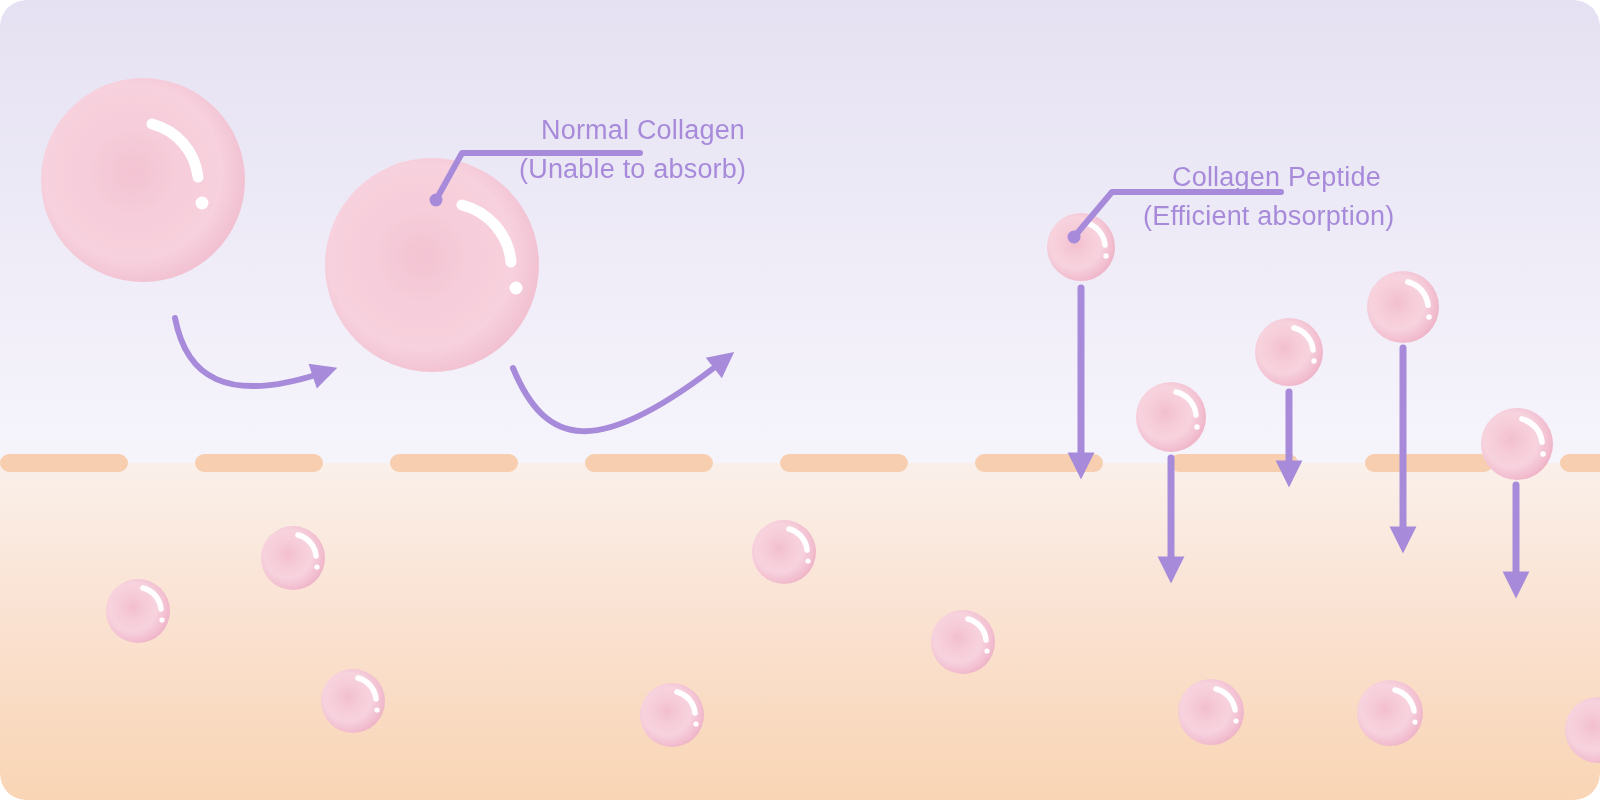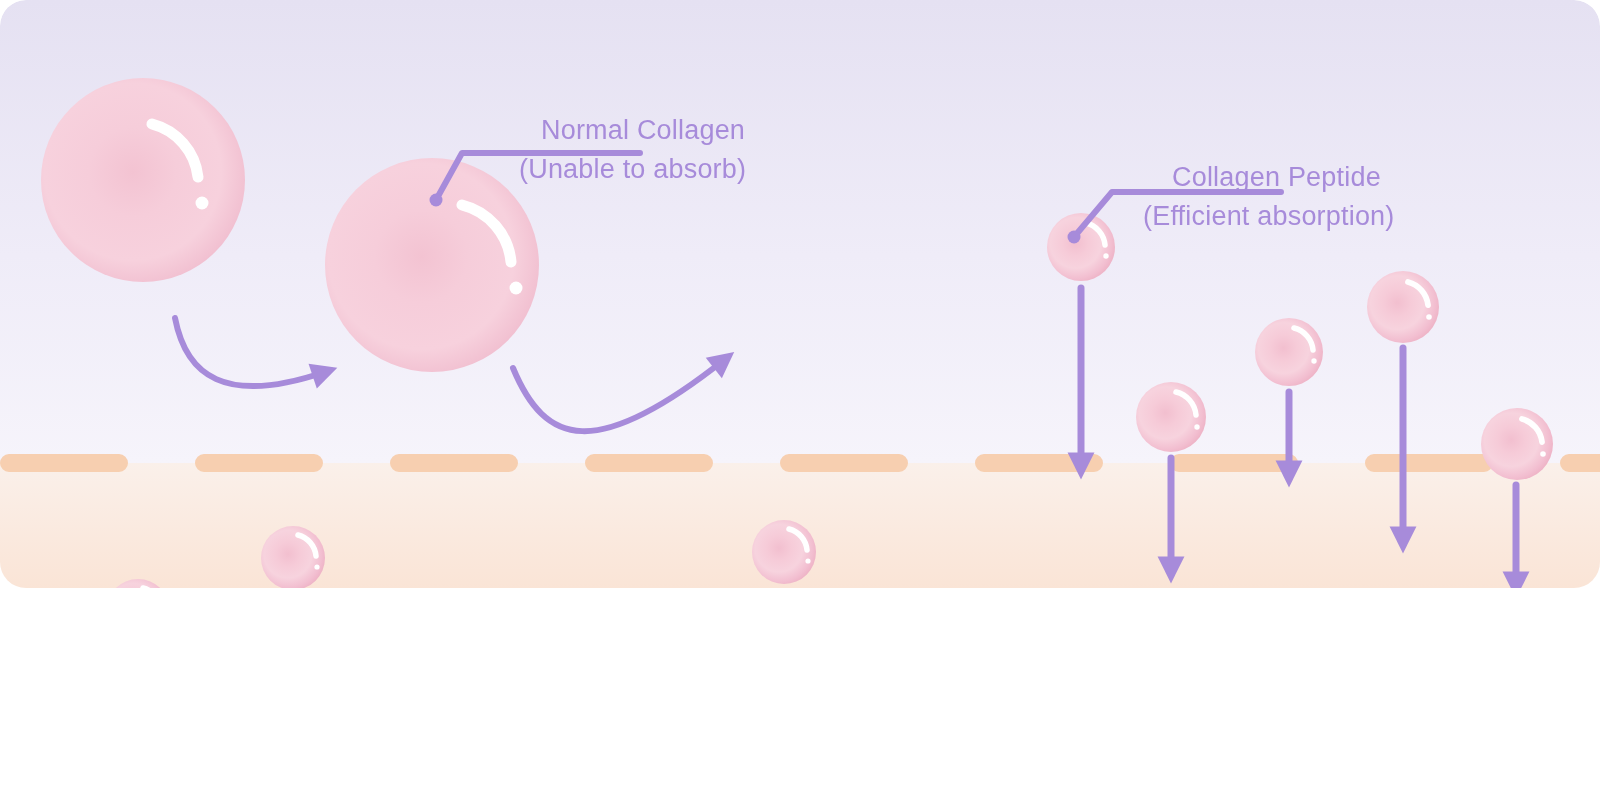--- a/index.html
+++ b/index.html
@@ -1,19 +1,19 @@
 <!DOCTYPE html>
 <html><head>
 <meta charset="utf-8">
 <style>
   html,body{margin:0;padding:0;background:#ffffff;}
   body{font-family:"Liberation Sans","DejaVu Sans",sans-serif;}
   #stage{
     position:relative;
-    width:1600px;height:588px;
+    width:1600px;height:800px;
     overflow:hidden;
     border-radius:26px;
     text-align:center;
   }
   #stage svg{display:block;}
   .label-text{
     font-family:"Liberation Sans","DejaVu Sans",sans-serif;
     font-size:27px;
     font-weight:500;
     letter-spacing:.2px;

